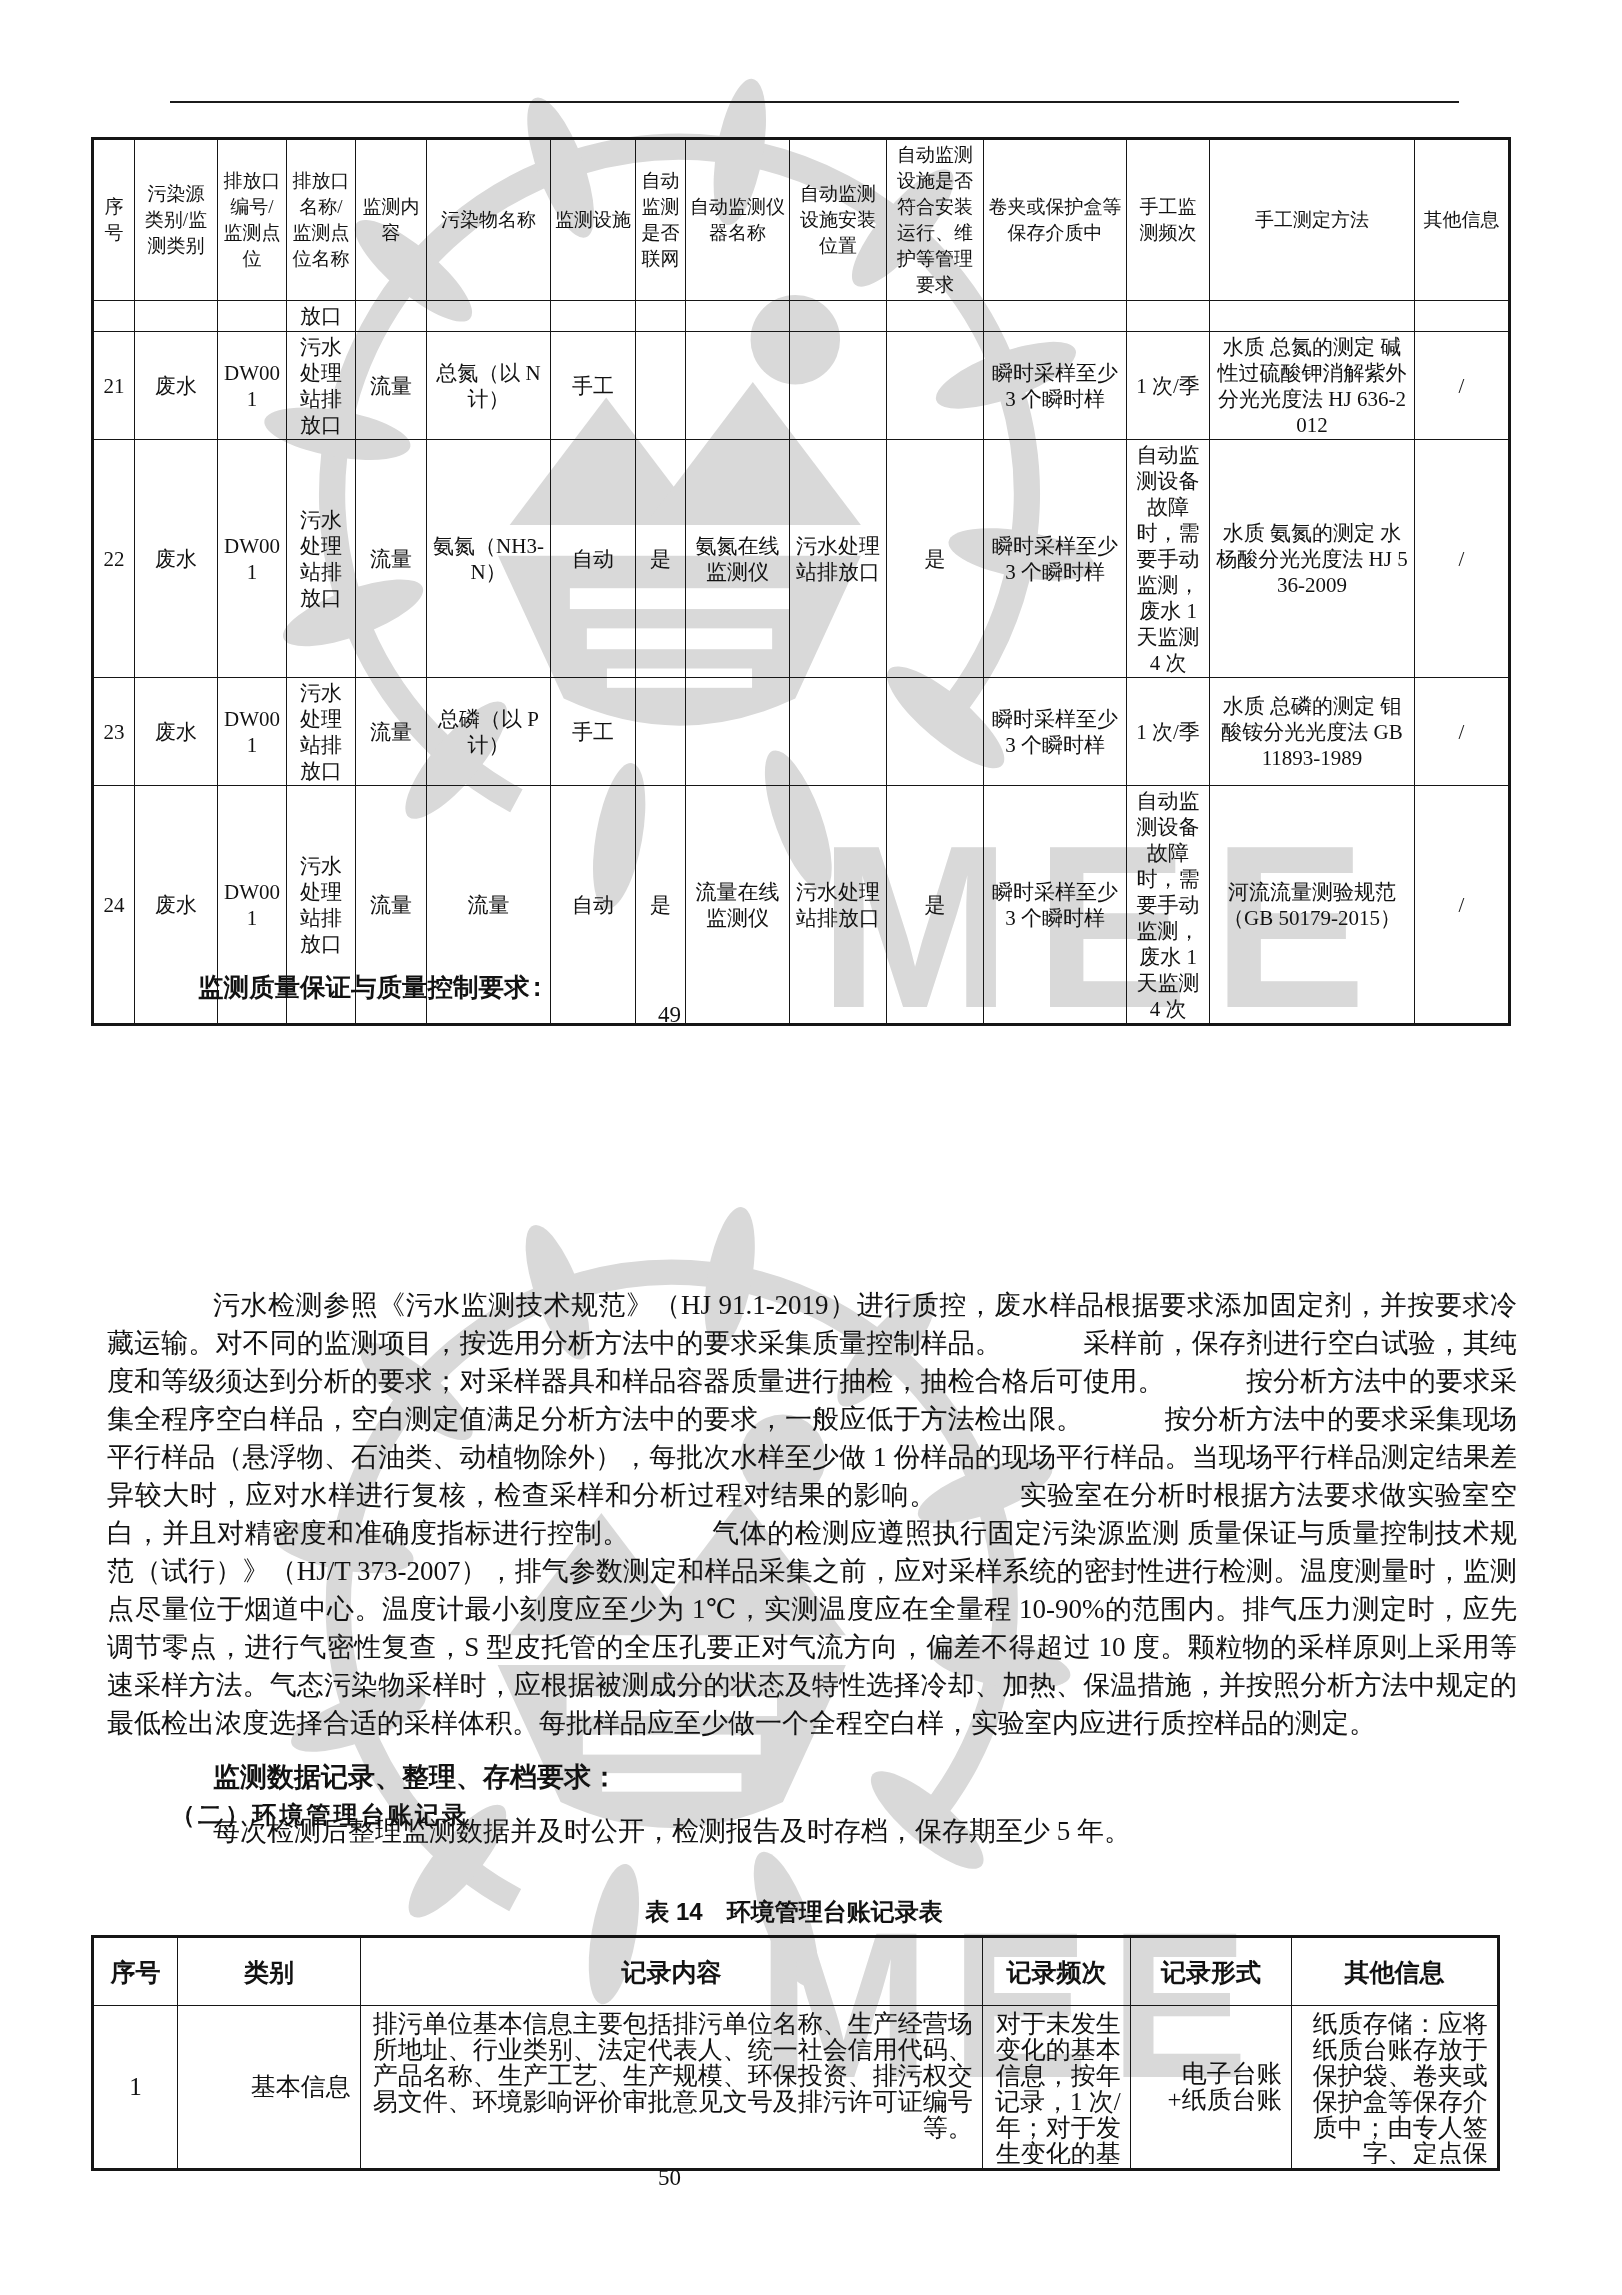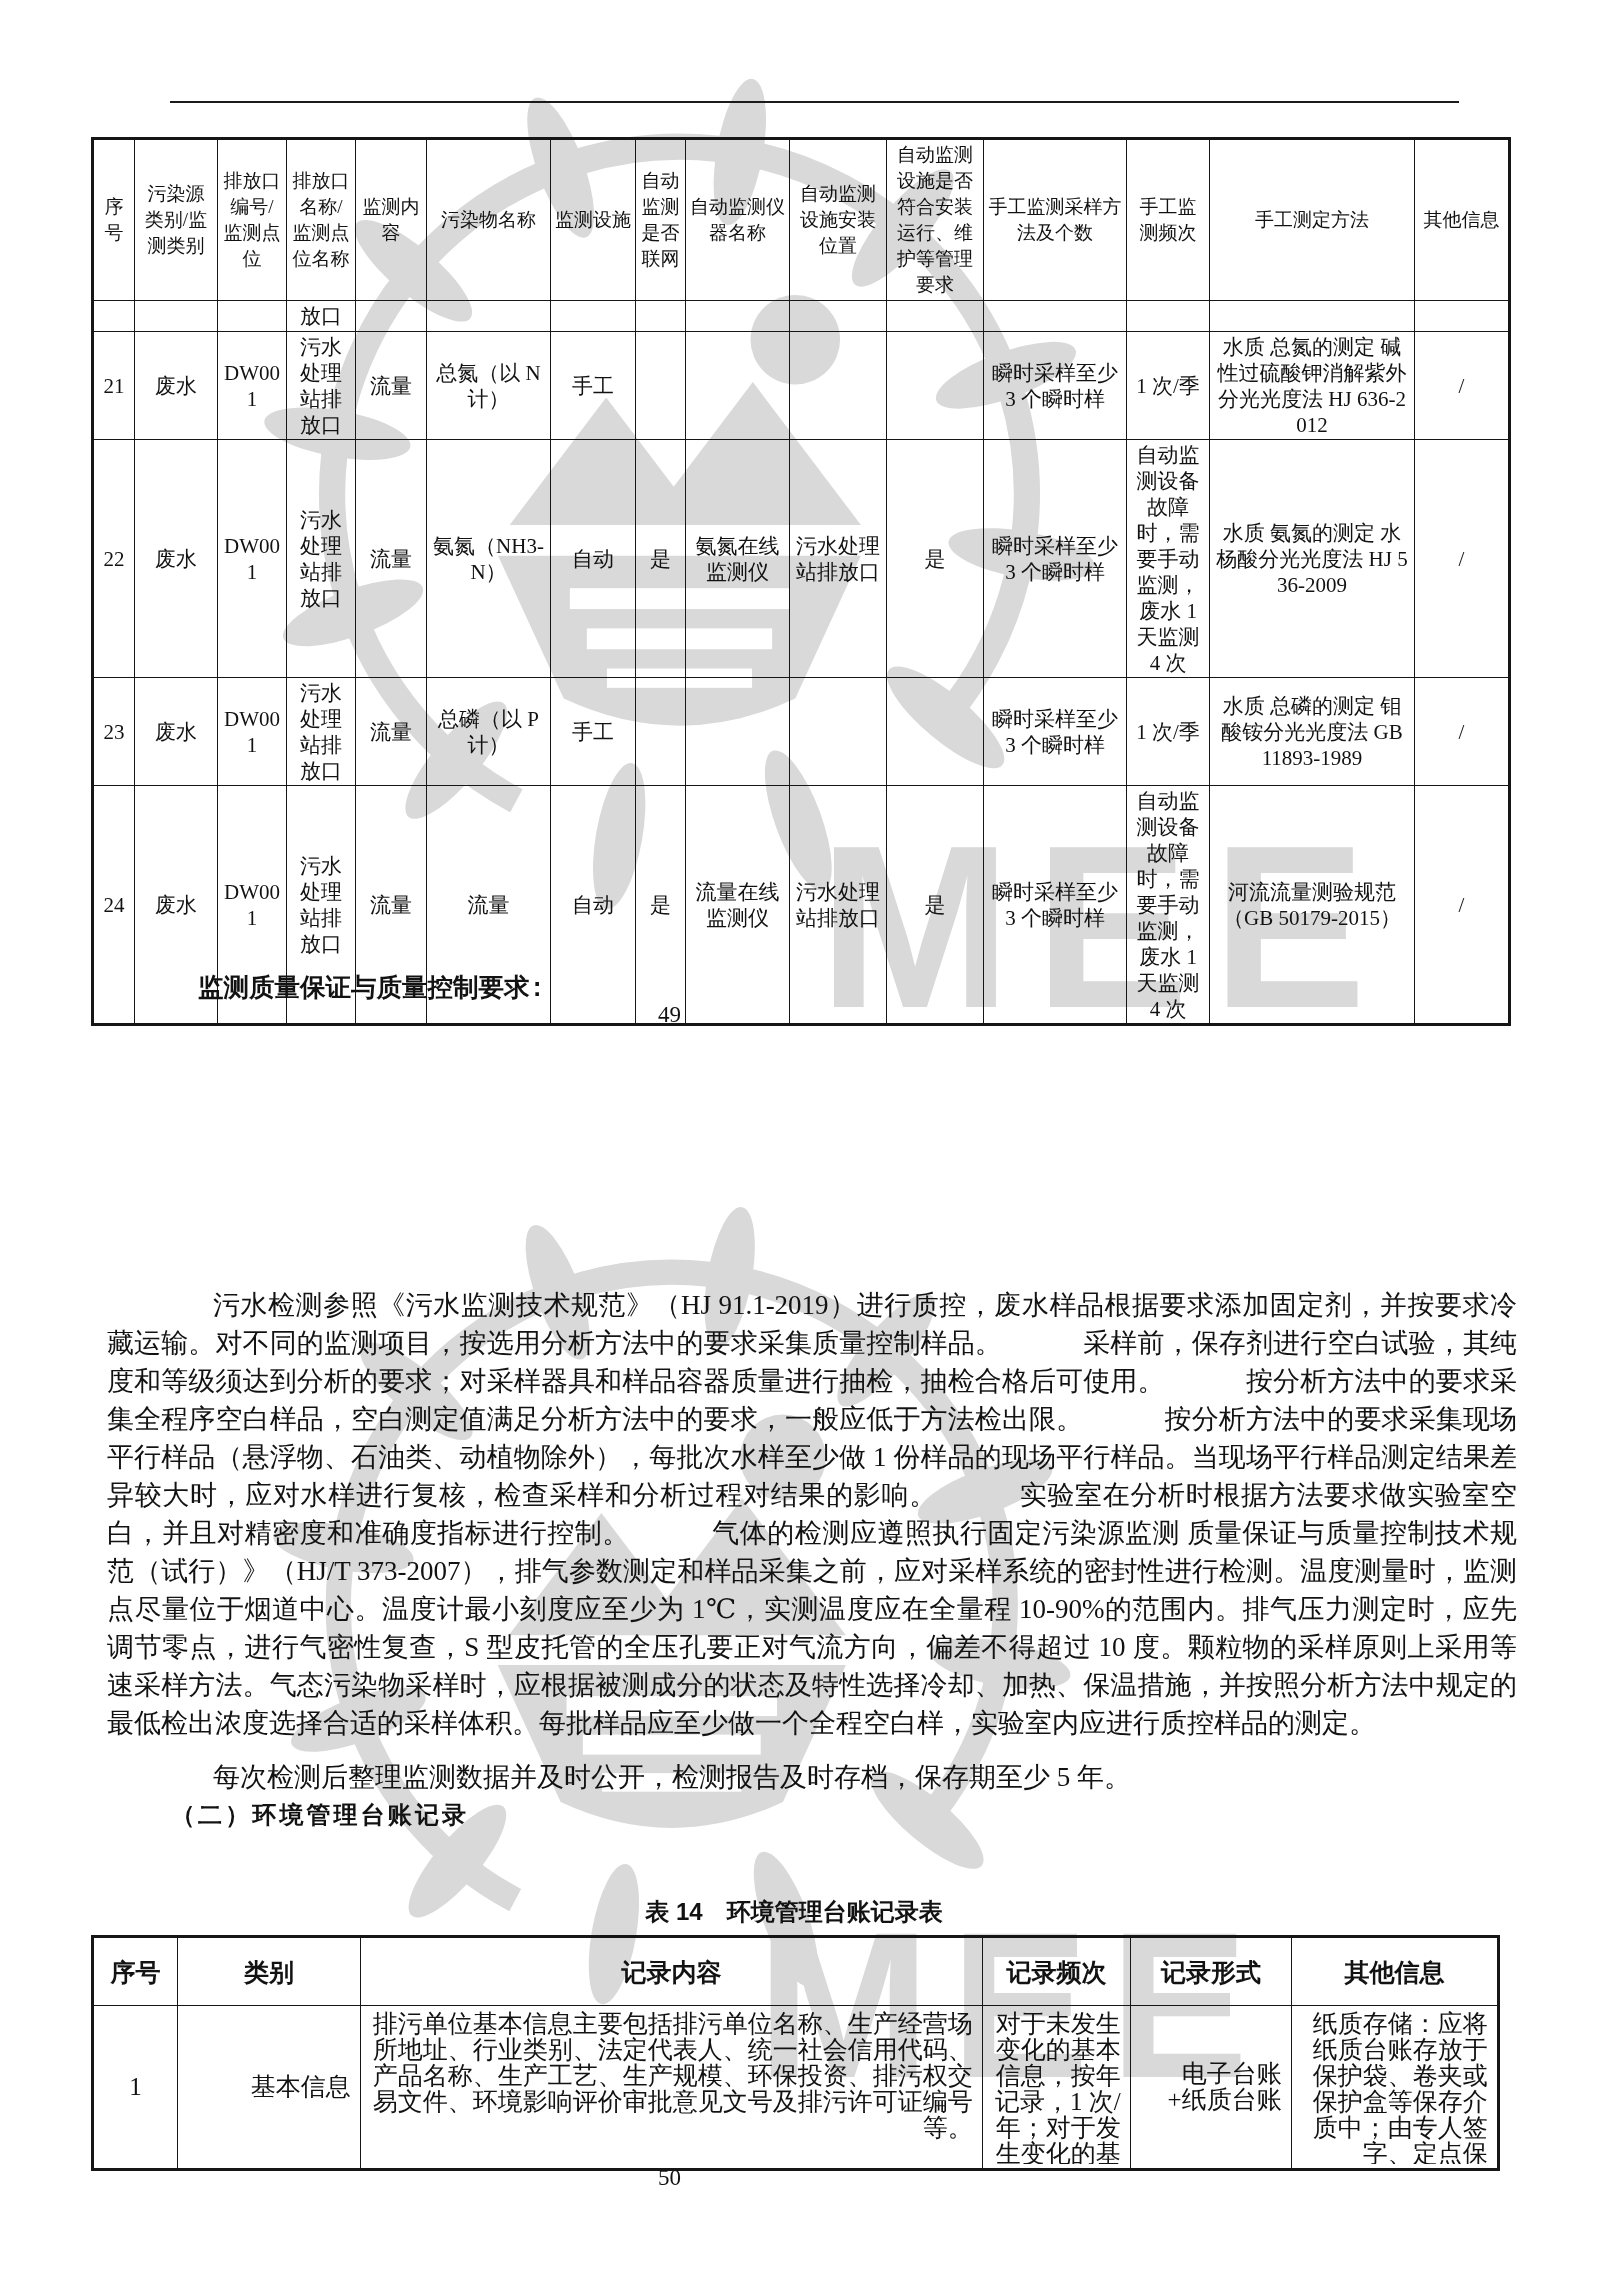--- a/index.html
+++ b/index.html
@@ -147,21 +147,21 @@
       <th>污染源类别/监测类别</th>
       <th>排放口编号/监测点位</th>
       <th>排放口名称/监测点位名称</th>
       <th>监测内容</th>
       <th>污染物名称</th>
       <th>监测设施</th>
       <th>自动监测是否联网</th>
       <th>自动监测仪器名称</th>
       <th>自动监测设施安装位置</th>
       <th>自动监测设施是否符合安装运行、维护等管理要求</th>
-      <th>手工监测采样方法及个数</th>
+      <th>卷夹或保护盒等保存介质中</th>
       <th>手工监测频次</th>
       <th>手工测定方法</th>
       <th>其他信息</th>
     </tr>
     <tr class="rc">
       <td></td>
       <td></td>
       <td></td>
       <td>放口</td>
       <td></td>
@@ -246,20 +246,21 @@
     </tr>
   </tbody>
     </table>
 
   <div class="qc-heading">监测质量保证与质量控制要求:</div>
 
   <div class="page-num pn49">49</div>
 
   <div class="body-text">
     <p class="para">污水检测参照《污水监测技术规范》（HJ 91.1-2019）进行质控，废水样品根据要求添加固定剂，并按要求冷藏运输。对不同的监测项目，按选用分析方法中的要求采集质量控制样品。　　　采样前，保存剂进行空白试验，其纯度和等级须达到分析的要求；对采样器具和样品容器质量进行抽检，抽检合格后可使用。　　　按分析方法中的要求采集全程序空白样品，空白测定值满足分析方法中的要求，一般应低于方法检出限。　　　按分析方法中的要求采集现场平行样品（悬浮物、石油类、动植物除外），每批次水样至少做 1 份样品的现场平行样品。当现场平行样品测定结果差异较大时，应对水样进行复核，检查采样和分析过程对结果的影响。　　　实验室在分析时根据方法要求做实验室空白，并且对精密度和准确度指标进行控制。　　　气体的检测应遵照执行固定污染源监测 质量保证与质量控制技术规范（试行）》（HJ/T 373-2007），排气参数测定和样品采集之前，应对采样系统的密封性进行检测。温度测量时，监测点尽量位于烟道中心。温度计最小刻度应至少为 1℃，实测温度应在全量程 10-90%的范围内。排气压力测定时，应先调节零点，进行气密性复查，S 型皮托管的全压孔要正对气流方向，偏差不得超过 10 度。颗粒物的采样原则上采用等速采样方法。气态污染物采样时，应根据被测成分的状态及特性选择冷却、加热、保温措施，并按照分析方法中规定的最低检出浓度选择合适的采样体积。每批样品应至少做一个全程空白样，实验室内应进行质控样品的测定。</p>
+    <p class="rec-head">监测数据记录、整理、存档要求：</p>
     <p class="rec-text">每次检测后整理监测数据并及时公开，检测报告及时存档，保存期至少 5 年。</p>
   </div>
 
   <div class="sec-head">（二）环境管理台账记录</div>
 
   <div class="t14-caption">表 14　环境管理台账记录表</div>
 
   <table class="t14">
     <colgroup>
       <col style="width:85px">

